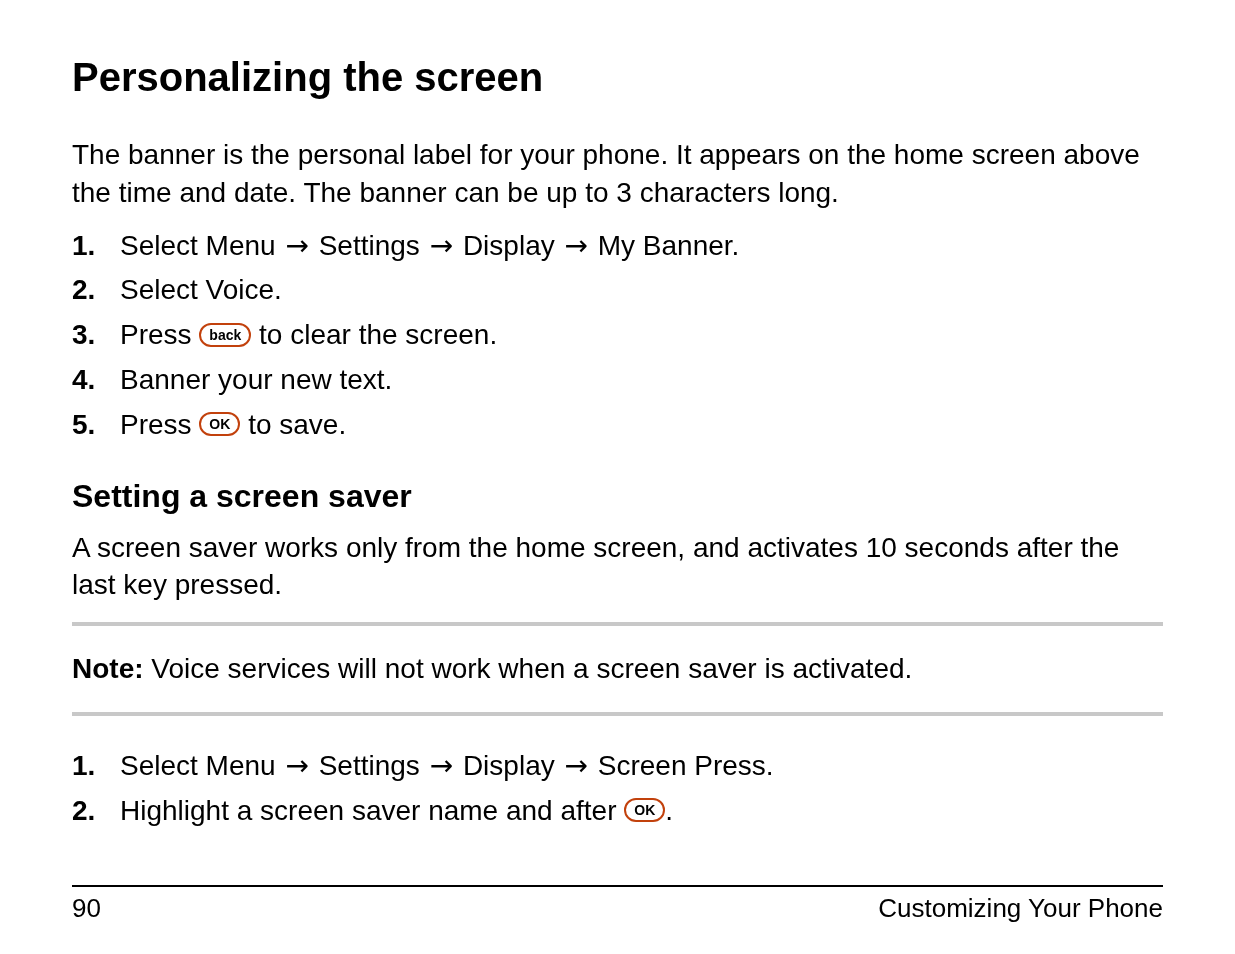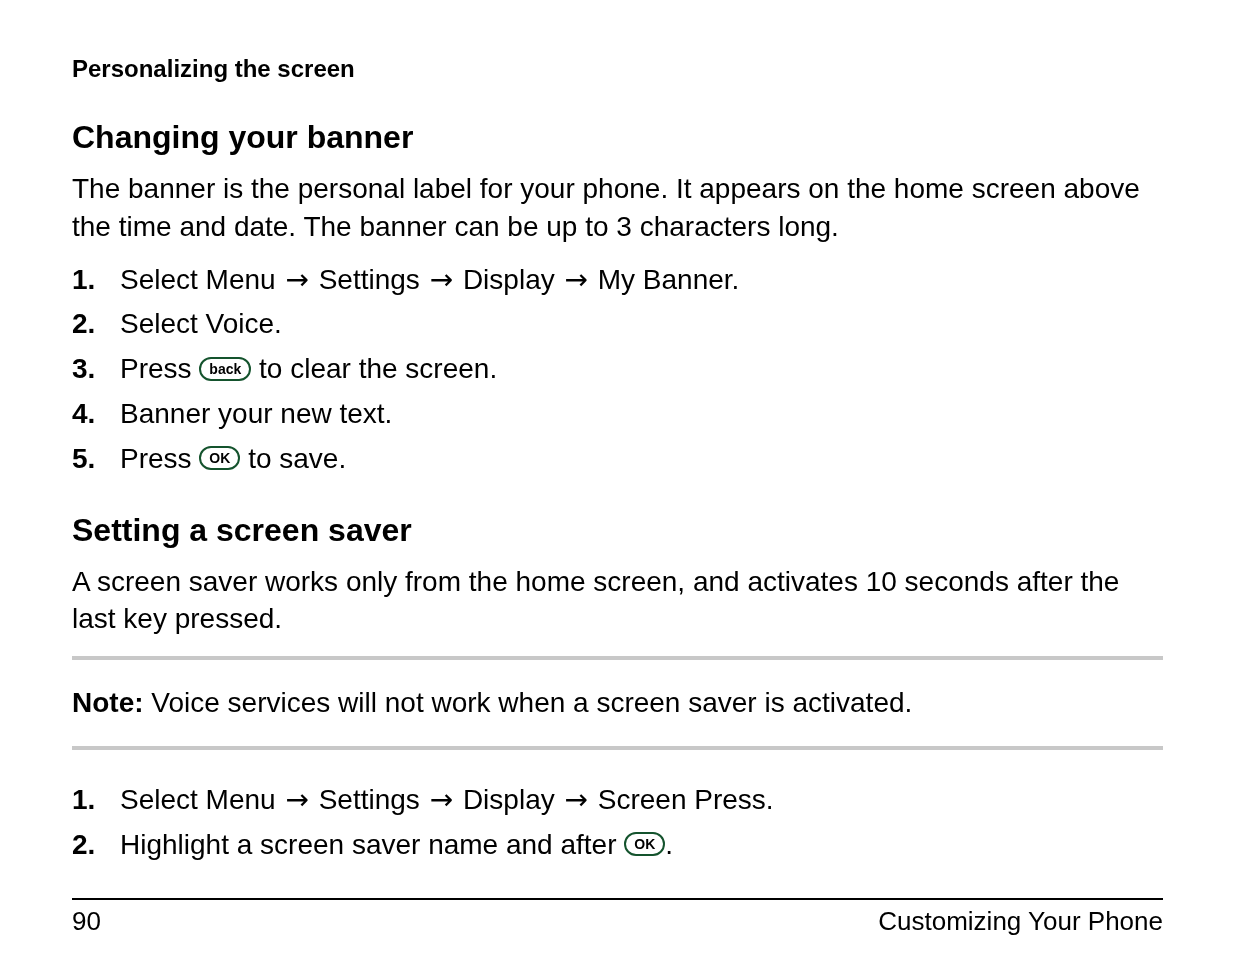--- a/index.html
+++ b/index.html
@@ -13,21 +13,21 @@
   .page {
     padding: 55px 72px 0 72px;
     display: flex;
     flex-direction: column;
     height: 100%;
   }
   .content {
     flex: 1 0 auto;
   }
   h1.page-title {
-    font-size: 24px;
+    font-size: 40px;
     font-weight: bold;
     margin-bottom: 36px;
   }
   h2.subheading {
     font-size: 32px;
     font-weight: bold;
     margin-bottom: 14px;
   }
   p.body {
     font-size: 28px;
@@ -54,21 +54,21 @@
   .b { font-weight: normal; }
   .arrow {
     display: inline-block;
     font-family: "DejaVu Sans", "Arial Unicode MS", sans-serif;
     padding: 0 2px;
   }
   .key-icon {
     display: inline-flex;
     align-items: center;
     justify-content: center;
-    border: 2px solid #14532d;
+    border: 2px solid #c2410c;
     border-radius: 999px;
     height: 24px;
     padding: 0 8px;
     font-size: 14px;
     font-weight: bold;
     font-family: Arial, Helvetica, sans-serif;
     vertical-align: middle;
     line-height: 1;
     position: relative;
     top: -2px;
@@ -92,21 +92,20 @@
   }
 </style>
 </head>
 <body>
 
 <div class="page">
   <div class="content">
 
     <h1 class="page-title">Personalizing the screen</h1>
 
-    <h2 class="subheading">Changing your banner</h2>
     <p class="body">The banner is the personal label for your phone. It appears on the home screen above the time and date. The banner can be up to 3 characters long.</p>
 
     <ol class="steps">
       <li>
         <span class="num">1.</span>
         <span class="step-text">
           <span>Select </span><span class="b">Menu</span>
           <span class="arrow">→</span>
           <span class="b">Settings</span>
           <span class="arrow">→</span>

